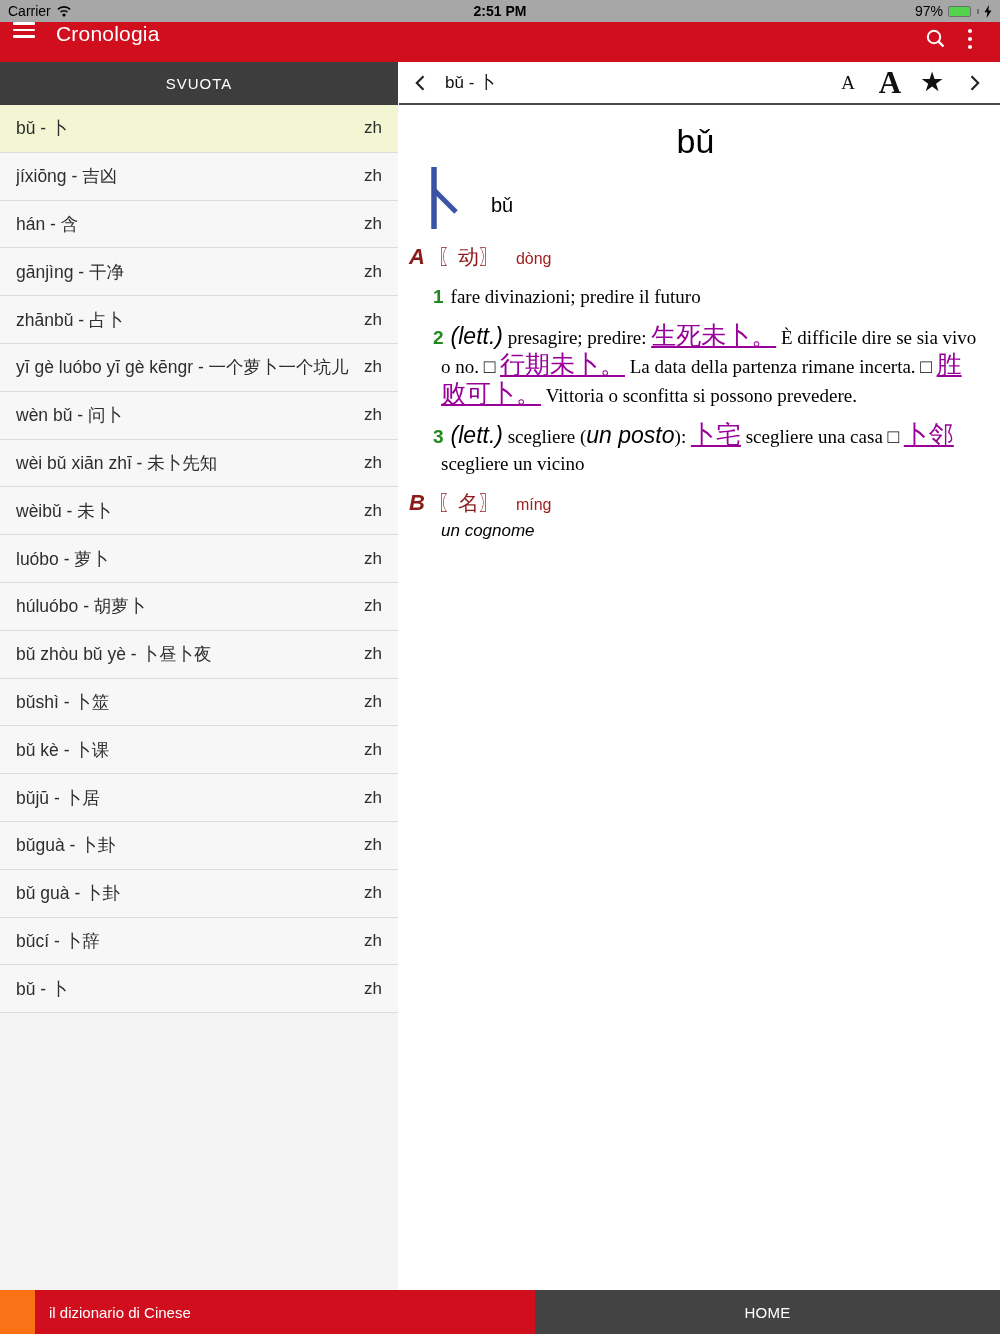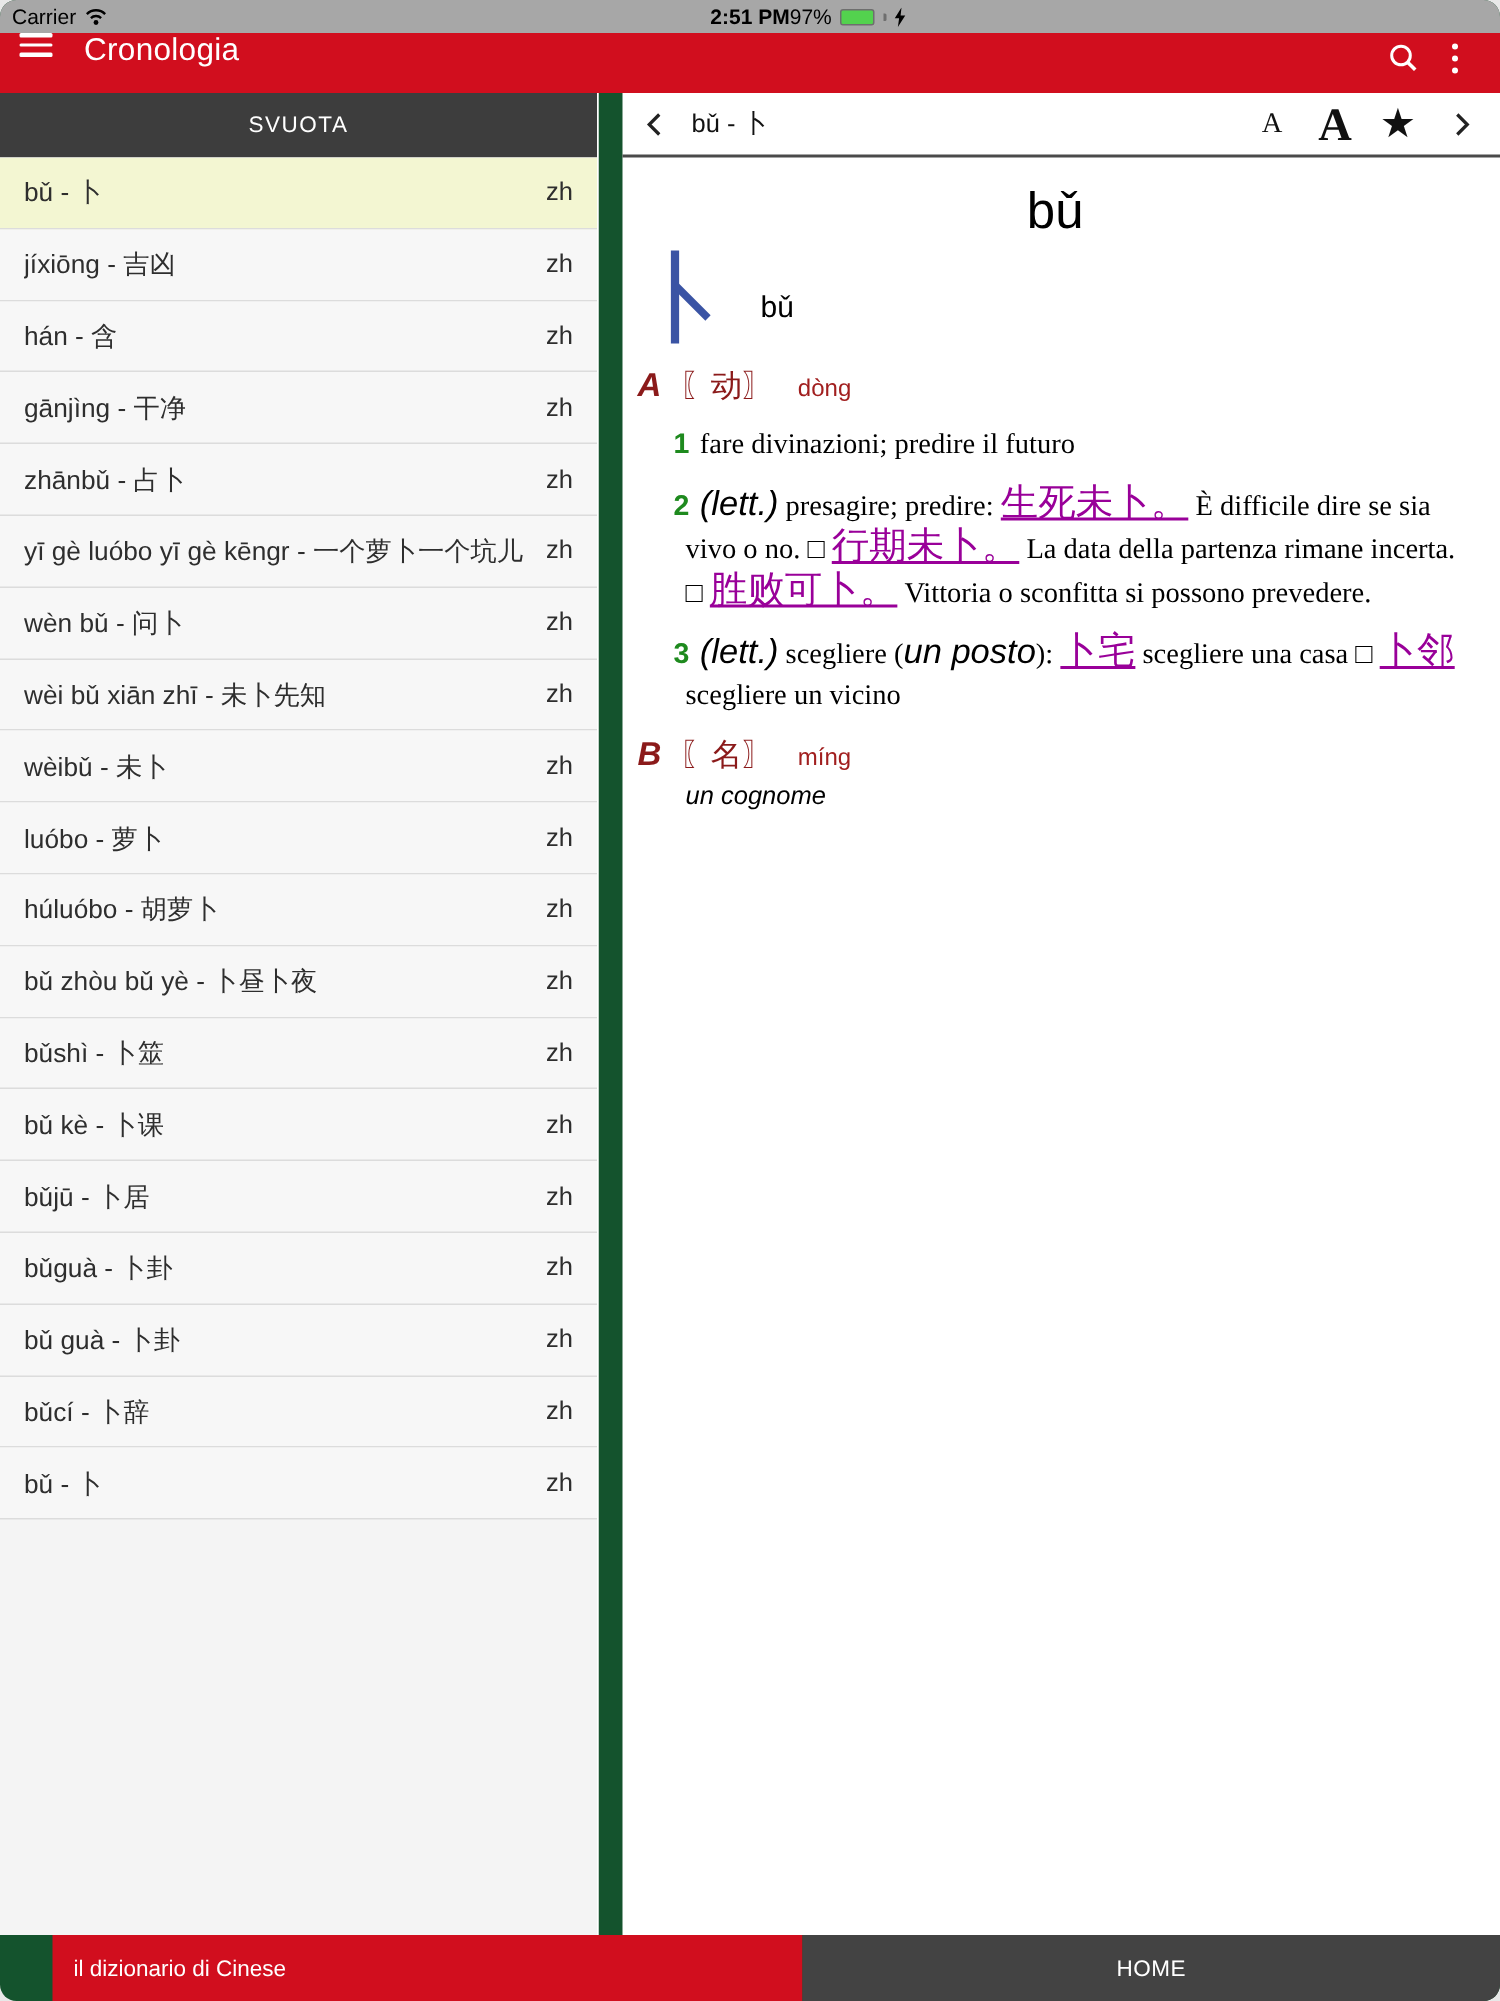--- a/index.html
+++ b/index.html
@@ -1,28 +1,28 @@
 <!DOCTYPE html>
 <html><head>
 <meta charset="utf-8">
 <style>
   * { margin:0; padding:0; box-sizing:border-box; }
   html,body { background:#e8e8e8; }
   .screen{
-    width:1000px; height:1334px; margin:0 auto; background:#14532d;
+    width:1000px; height:1334px; margin:0 auto; background:#f97316;
     font-family:"Liberation Sans", sans-serif; position:relative; overflow:hidden;
-    display:flex; flex-direction:column;border-radius:11px;
+    display:flex; flex-direction:column;
   }
   
   .status-bar{
     height:22px; background:#a7a7a7; color:#000; font-size:14px;
     display:flex; align-items:center; padding:0 8px; flex:0 0 auto;
   }
   .sb-left,.sb-right{ flex:1; display:flex; align-items:center; gap:5px; }
-  .sb-right{ }
+  .sb-right{ justify-content:flex-end; }
   .sb-center{ flex:0 0 auto; font-weight:bold; }
   .battery-body{
     width:23px; height:11px; background:#53d24e; border:1px solid #6e6e6e;
     border-radius:2px; position:relative;
   }
   .battery-tip{
     width:2px; height:5px; background:#6e6e6e; border-radius:0 1px 1px 0; margin-left:1px;
   }
   
   .app-bar{
@@ -30,21 +30,21 @@
     padding:0 13px; flex:0 0 auto;
   }
   .hamburger{ width:22px; display:flex; flex-direction:column; gap:4px; cursor:pointer; }
   .hamburger span{ display:block; height:2.5px; background:#fff; border-radius:1px; }
   .app-title{ font-size:21px; margin-left:21px; letter-spacing:0.2px; }
   .app-bar .spacer{ flex:1; }
   .icon-btn{ width:34px; height:34px; display:flex; align-items:center; justify-content:center; cursor:pointer; }
   .dots{ display:flex; flex-direction:column; gap:3.5px; }
   .dots span{ width:4.5px; height:4.5px; background:#fff; border-radius:50%; }
   
-  .main{ flex:1 1 auto; display:flex; min-height:0;gap:16px; }
+  .main{ flex:1 1 auto; display:flex; min-height:0; }
   .left-panel{ width:399px; flex:0 0 auto; background:#f4f4f4; display:flex; flex-direction:column; border-right:1px solid #ffffff; }
   .svuota{
     height:43px; background:#3d3d3d; color:#fff; font-size:15px; letter-spacing:1px;
     display:flex; align-items:center; justify-content:center; cursor:pointer; flex:0 0 auto;
   }
   .history-list{ flex:1; overflow:hidden; background:#f4f4f4; }
   .list-item{
     height:47.8px; background:#f7f7f7; border-bottom:1px solid #dcdcdc;
     display:flex; align-items:center; justify-content:space-between;
     padding:0 16px; font-size:17.5px; color:#2e2e2e; cursor:pointer;

